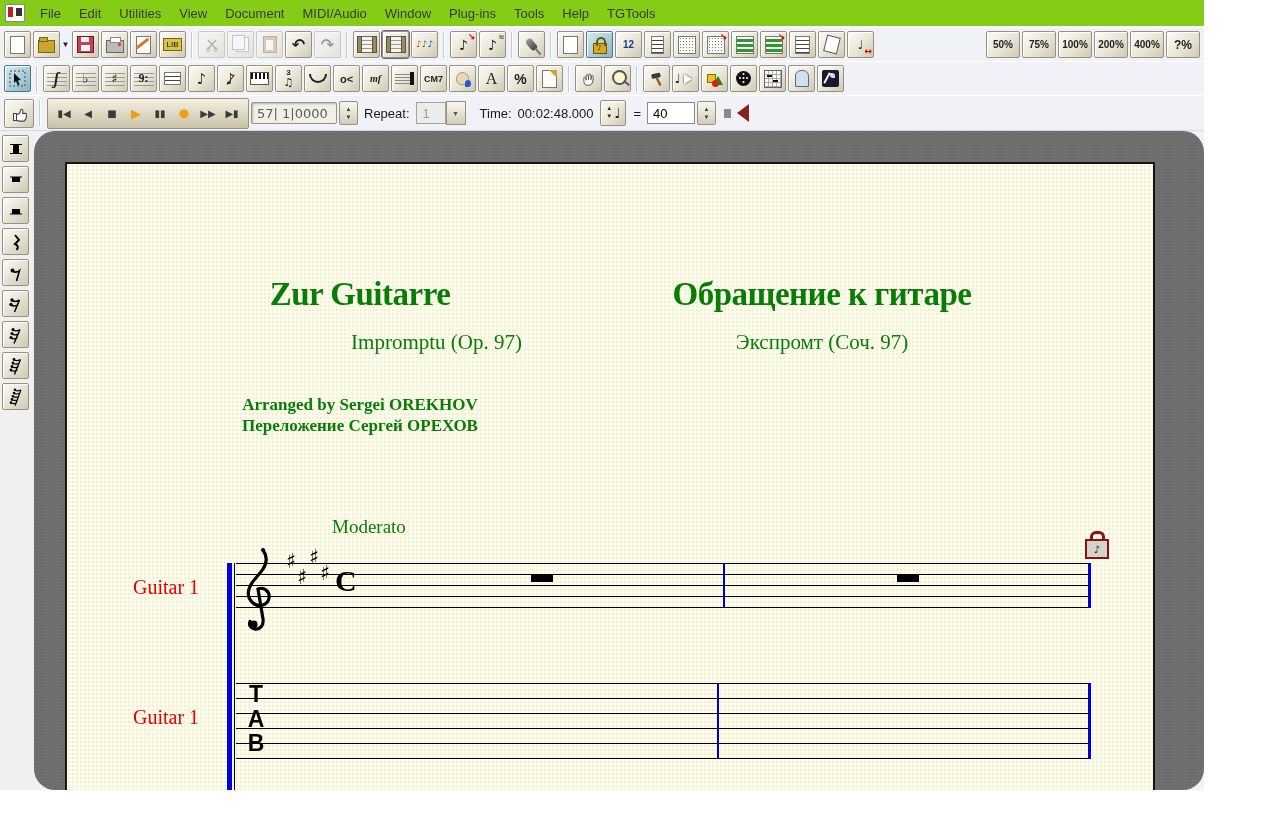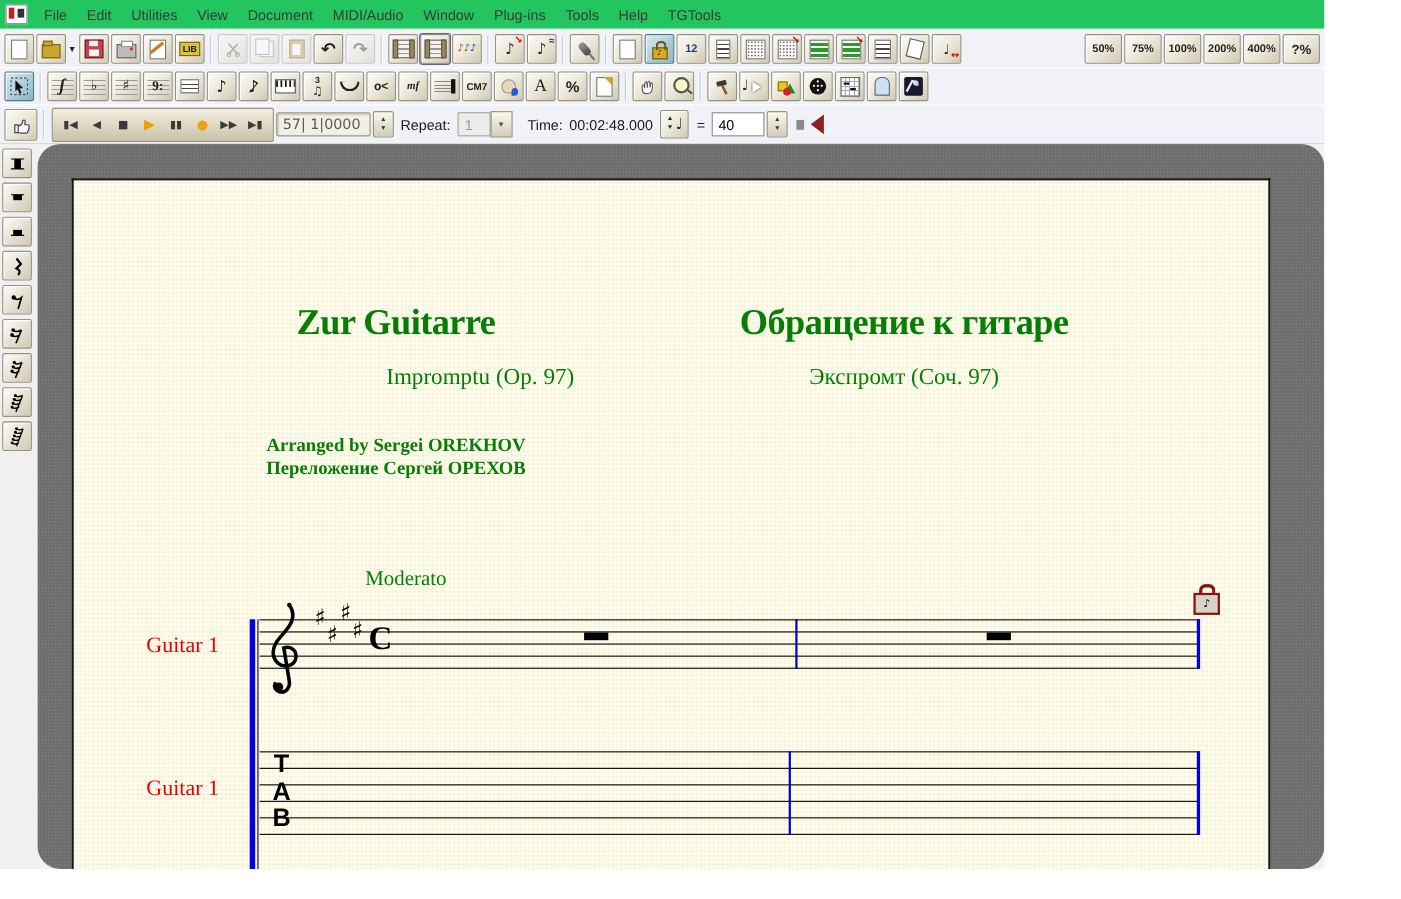--- a/index.html
+++ b/index.html
@@ -1,21 +1,21 @@
 <!DOCTYPE html>
 <html><head>
 <meta charset="utf-8">
 <style>
   html,body{margin:0;padding:0;background:#fff;}
   .screen{position:relative;width:1274px;height:817px;background:#fff;overflow:hidden;
     font-family:"Liberation Sans",sans-serif;-webkit-font-smoothing:none;}
   .window{position:absolute;left:0;top:0;width:1204px;height:790px;background:#f1f2f7;overflow:hidden;}
 
   
-  .menubar{position:absolute;left:0;top:0;width:100%;height:27px;background:#22c55e;
+  .menubar{position:absolute;left:0;top:0;width:100%;height:27px;background:#84cc16;
     border-bottom:1px solid #fdfdfe;display:flex;align-items:center;padding-left:5px;box-sizing:border-box;}
   .appicon{width:18px;height:16px;background:#fff;border:1px solid #888;margin-right:6px;position:relative;}
   .appicon:before{content:"";position:absolute;left:2px;top:2px;width:5px;height:10px;background:#c02020;}
   .appicon:after{content:"";position:absolute;right:2px;top:3px;width:6px;height:8px;background:#333;}
   .mi{font-size:13px;color:#3a3a3a;padding:4px 9px;cursor:default;}
 
   
   .tb{position:absolute;left:0;width:100%;display:flex;align-items:center;background:#f1f2f7;
     border-top:1px solid #fff;box-sizing:border-box;padding:0 3px;}
   .tb1{top:27px;height:34px;}
@@ -39,21 +39,21 @@
   .ic-folder:before{content:"";position:absolute;left:0;top:-4px;width:7px;height:3px;background:#c8a830;border:1px solid #7a6410;}
   .caretbtn{width:11px;height:27px;margin-left:-1px;font-size:8px;display:flex;align-items:center;justify-content:center;color:#222;}
   .ic-floppy{width:15px;height:15px;background:#c04458;border:1px solid #70182a;position:relative;}
   .ic-floppy:before{content:"";position:absolute;left:3px;top:0;width:8px;height:5px;background:#eee;}
   .ic-floppy:after{content:"";position:absolute;left:3px;bottom:1px;width:9px;height:6px;background:#f6f6f6;}
   .ic-print{width:16px;height:11px;background:#bbb;border:1px solid #666;position:relative;margin-top:4px;}
   .ic-print:before{content:"";position:absolute;left:3px;top:-4px;width:9px;height:4px;background:#fff;border:1px solid #888;}
   .ic-print:after{content:"";position:absolute;right:2px;top:2px;width:3px;height:3px;background:#c33;border-radius:50%;}
   .ic-pagepen{width:13px;height:16px;background:#fff;border:1px solid #777;position:relative;}
   .ic-pagepen:before{content:"";position:absolute;left:-2px;top:5px;width:15px;height:3px;background:#d07828;transform:rotate(-38deg);}
-  .ic-lib{background:#d8c24a;border:1px solid #77660f;font-weight:bold;font-size:8px;padding:1px 2px;color:#111;}
+  .ic-lib{background:#d8c24a;border:1px solid #77660f;font-weight:normal;font-size:8px;padding:1px 2px;color:#111;}
   .ic-copy{width:11px;height:13px;background:#fff;border:1px solid #888;position:relative;margin-left:4px;}
   .ic-copy:before{content:"";position:absolute;left:-5px;top:-3px;width:11px;height:13px;background:#fff;border:1px solid #888;}
   .ic-paste{width:12px;height:15px;background:#b99a55;border:1px solid #6d5a22;position:relative;}
   .ic-paste:before{content:"";position:absolute;left:2px;top:3px;width:7px;height:10px;background:#fff;}
   .ic-scroll{width:16px;height:15px;background:#f6f4ea;border:1px solid #666;position:relative;
     background-image:repeating-linear-gradient(to bottom,transparent 0 3px,#999 3px 4px);}
   .ic-scroll:before,.ic-scroll:after{content:"";position:absolute;top:-1px;width:3px;height:15px;background:#9a8a5a;border:1px solid #555;}
   .ic-scroll:before{left:-2px;} .ic-scroll:after{right:-2px;}
   .arrR{position:absolute;top:1px;right:1px;font-size:9px;color:#d00;font-weight:bold;line-height:1;}
   .ic-mic{width:7px;height:13px;background:linear-gradient(#999,#444);border-radius:4px;transform:rotate(-40deg);position:relative;}

